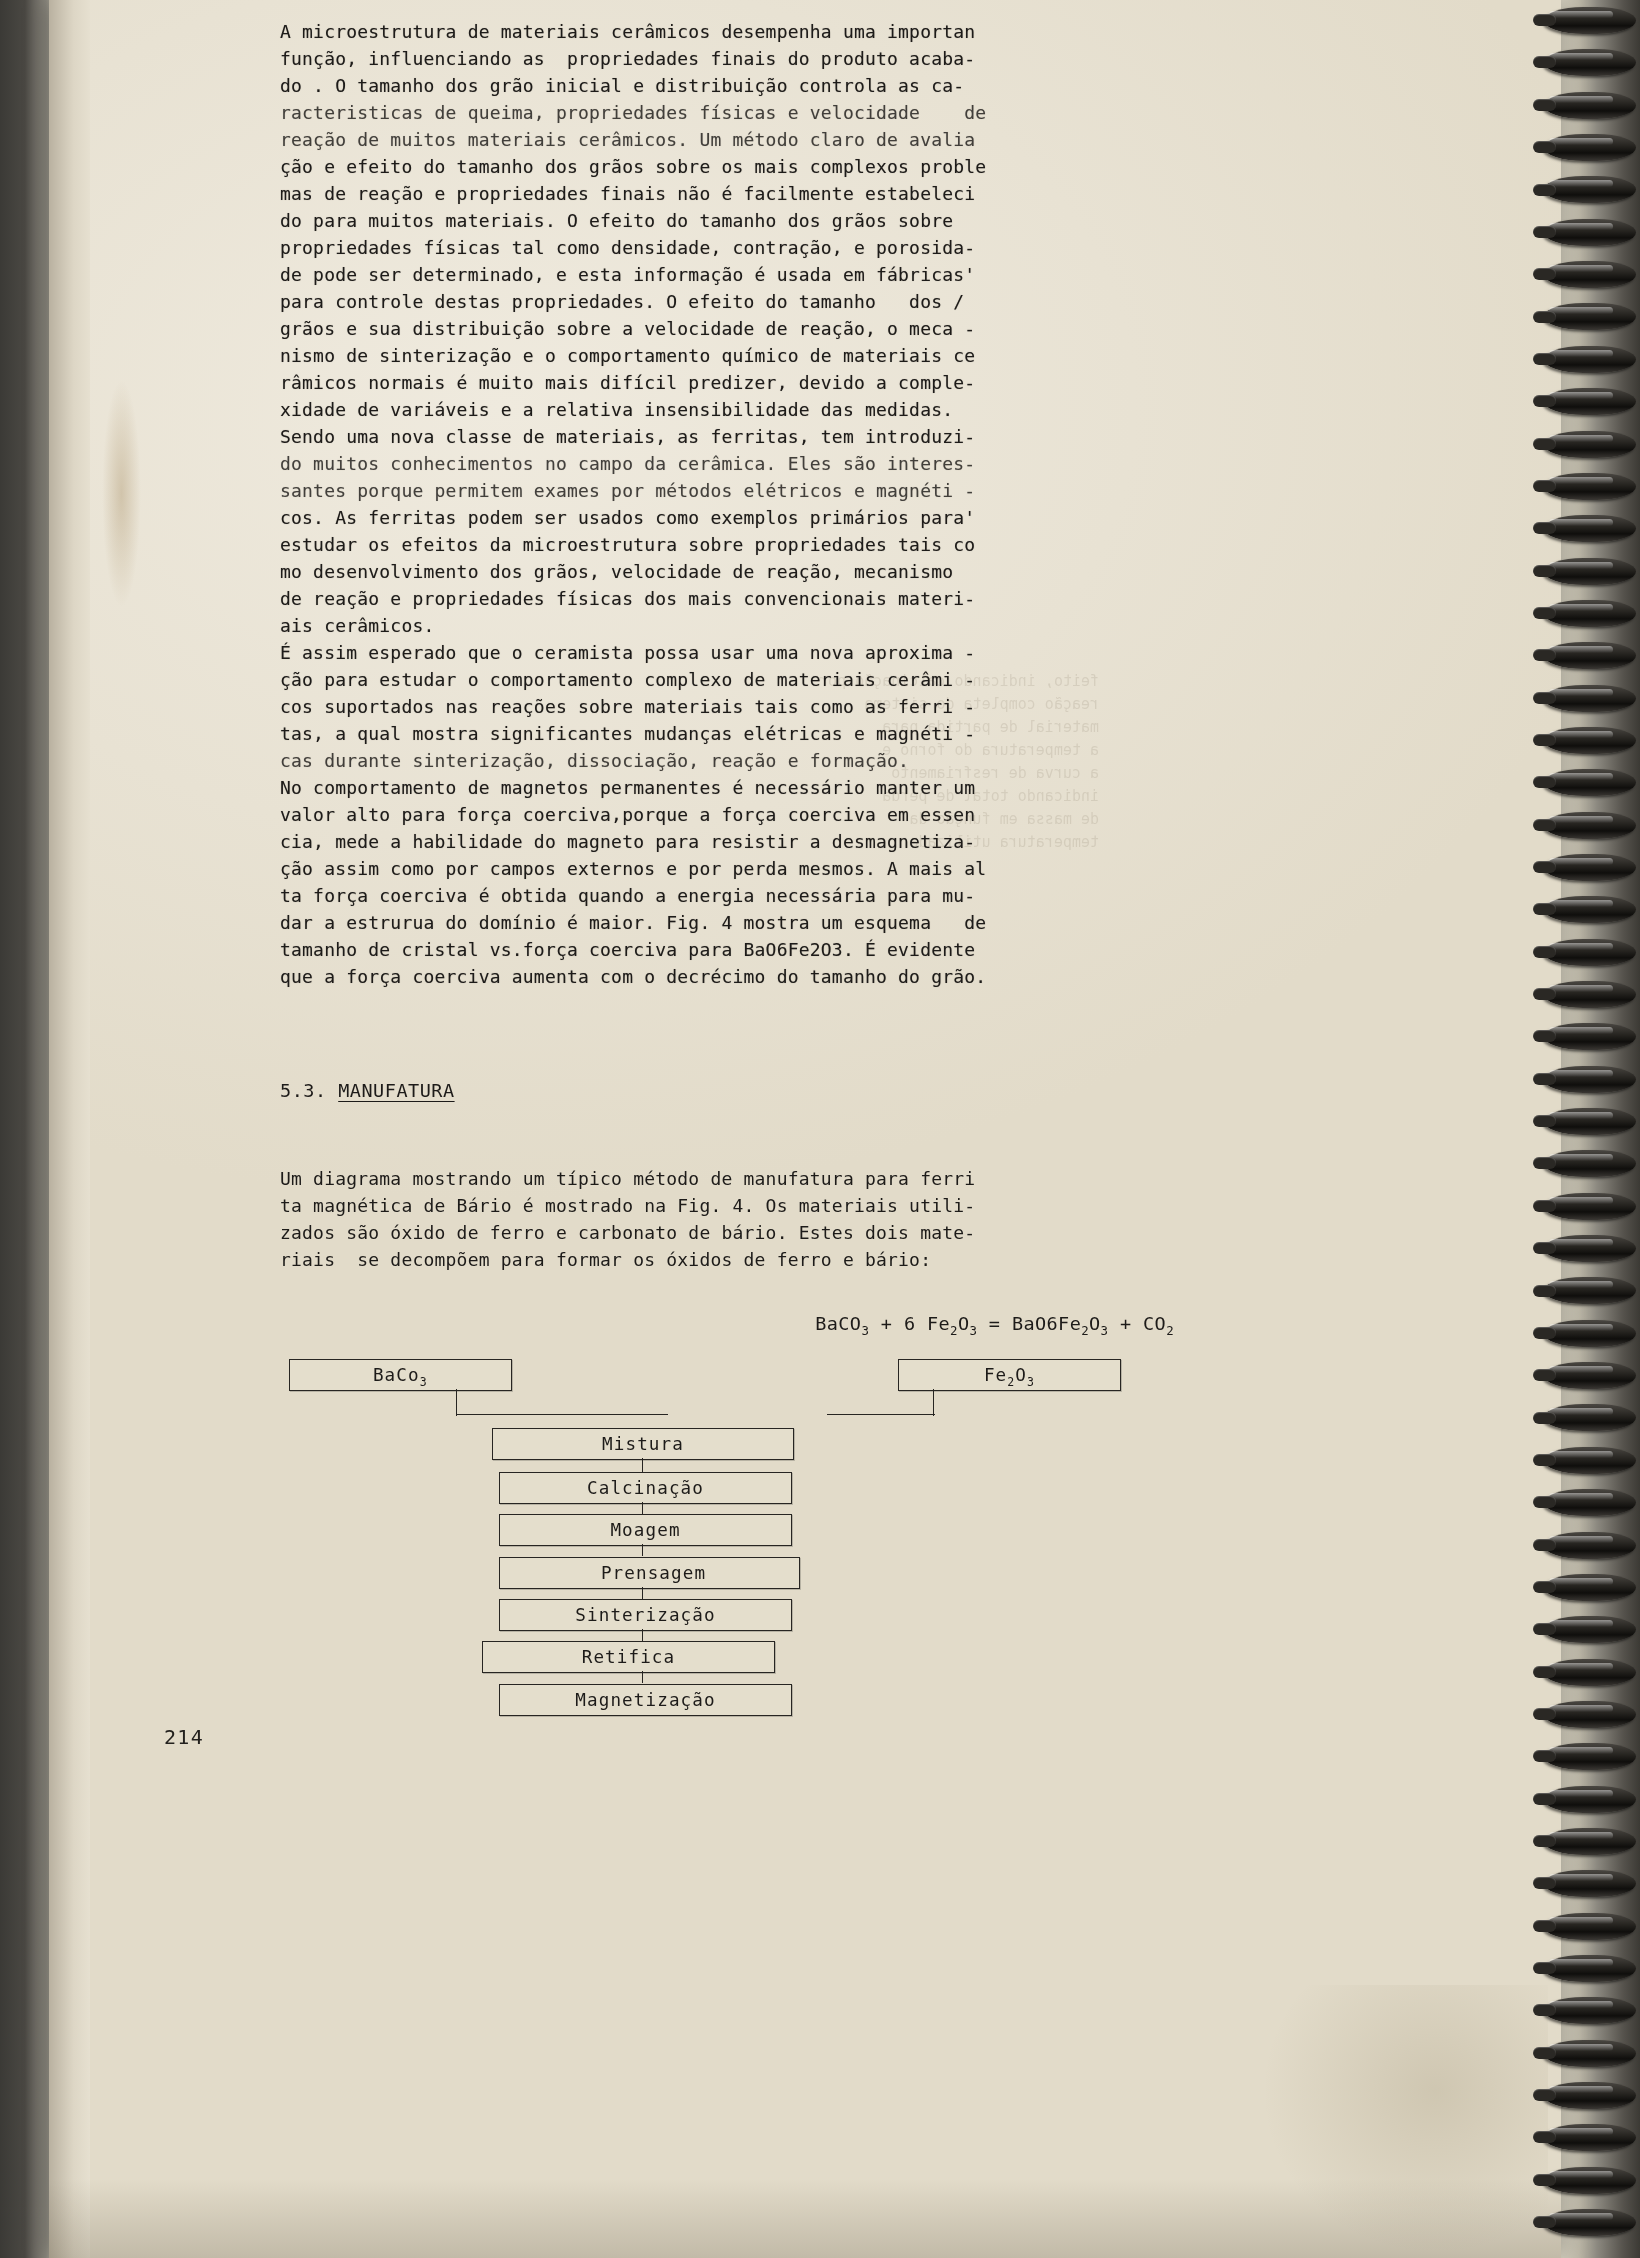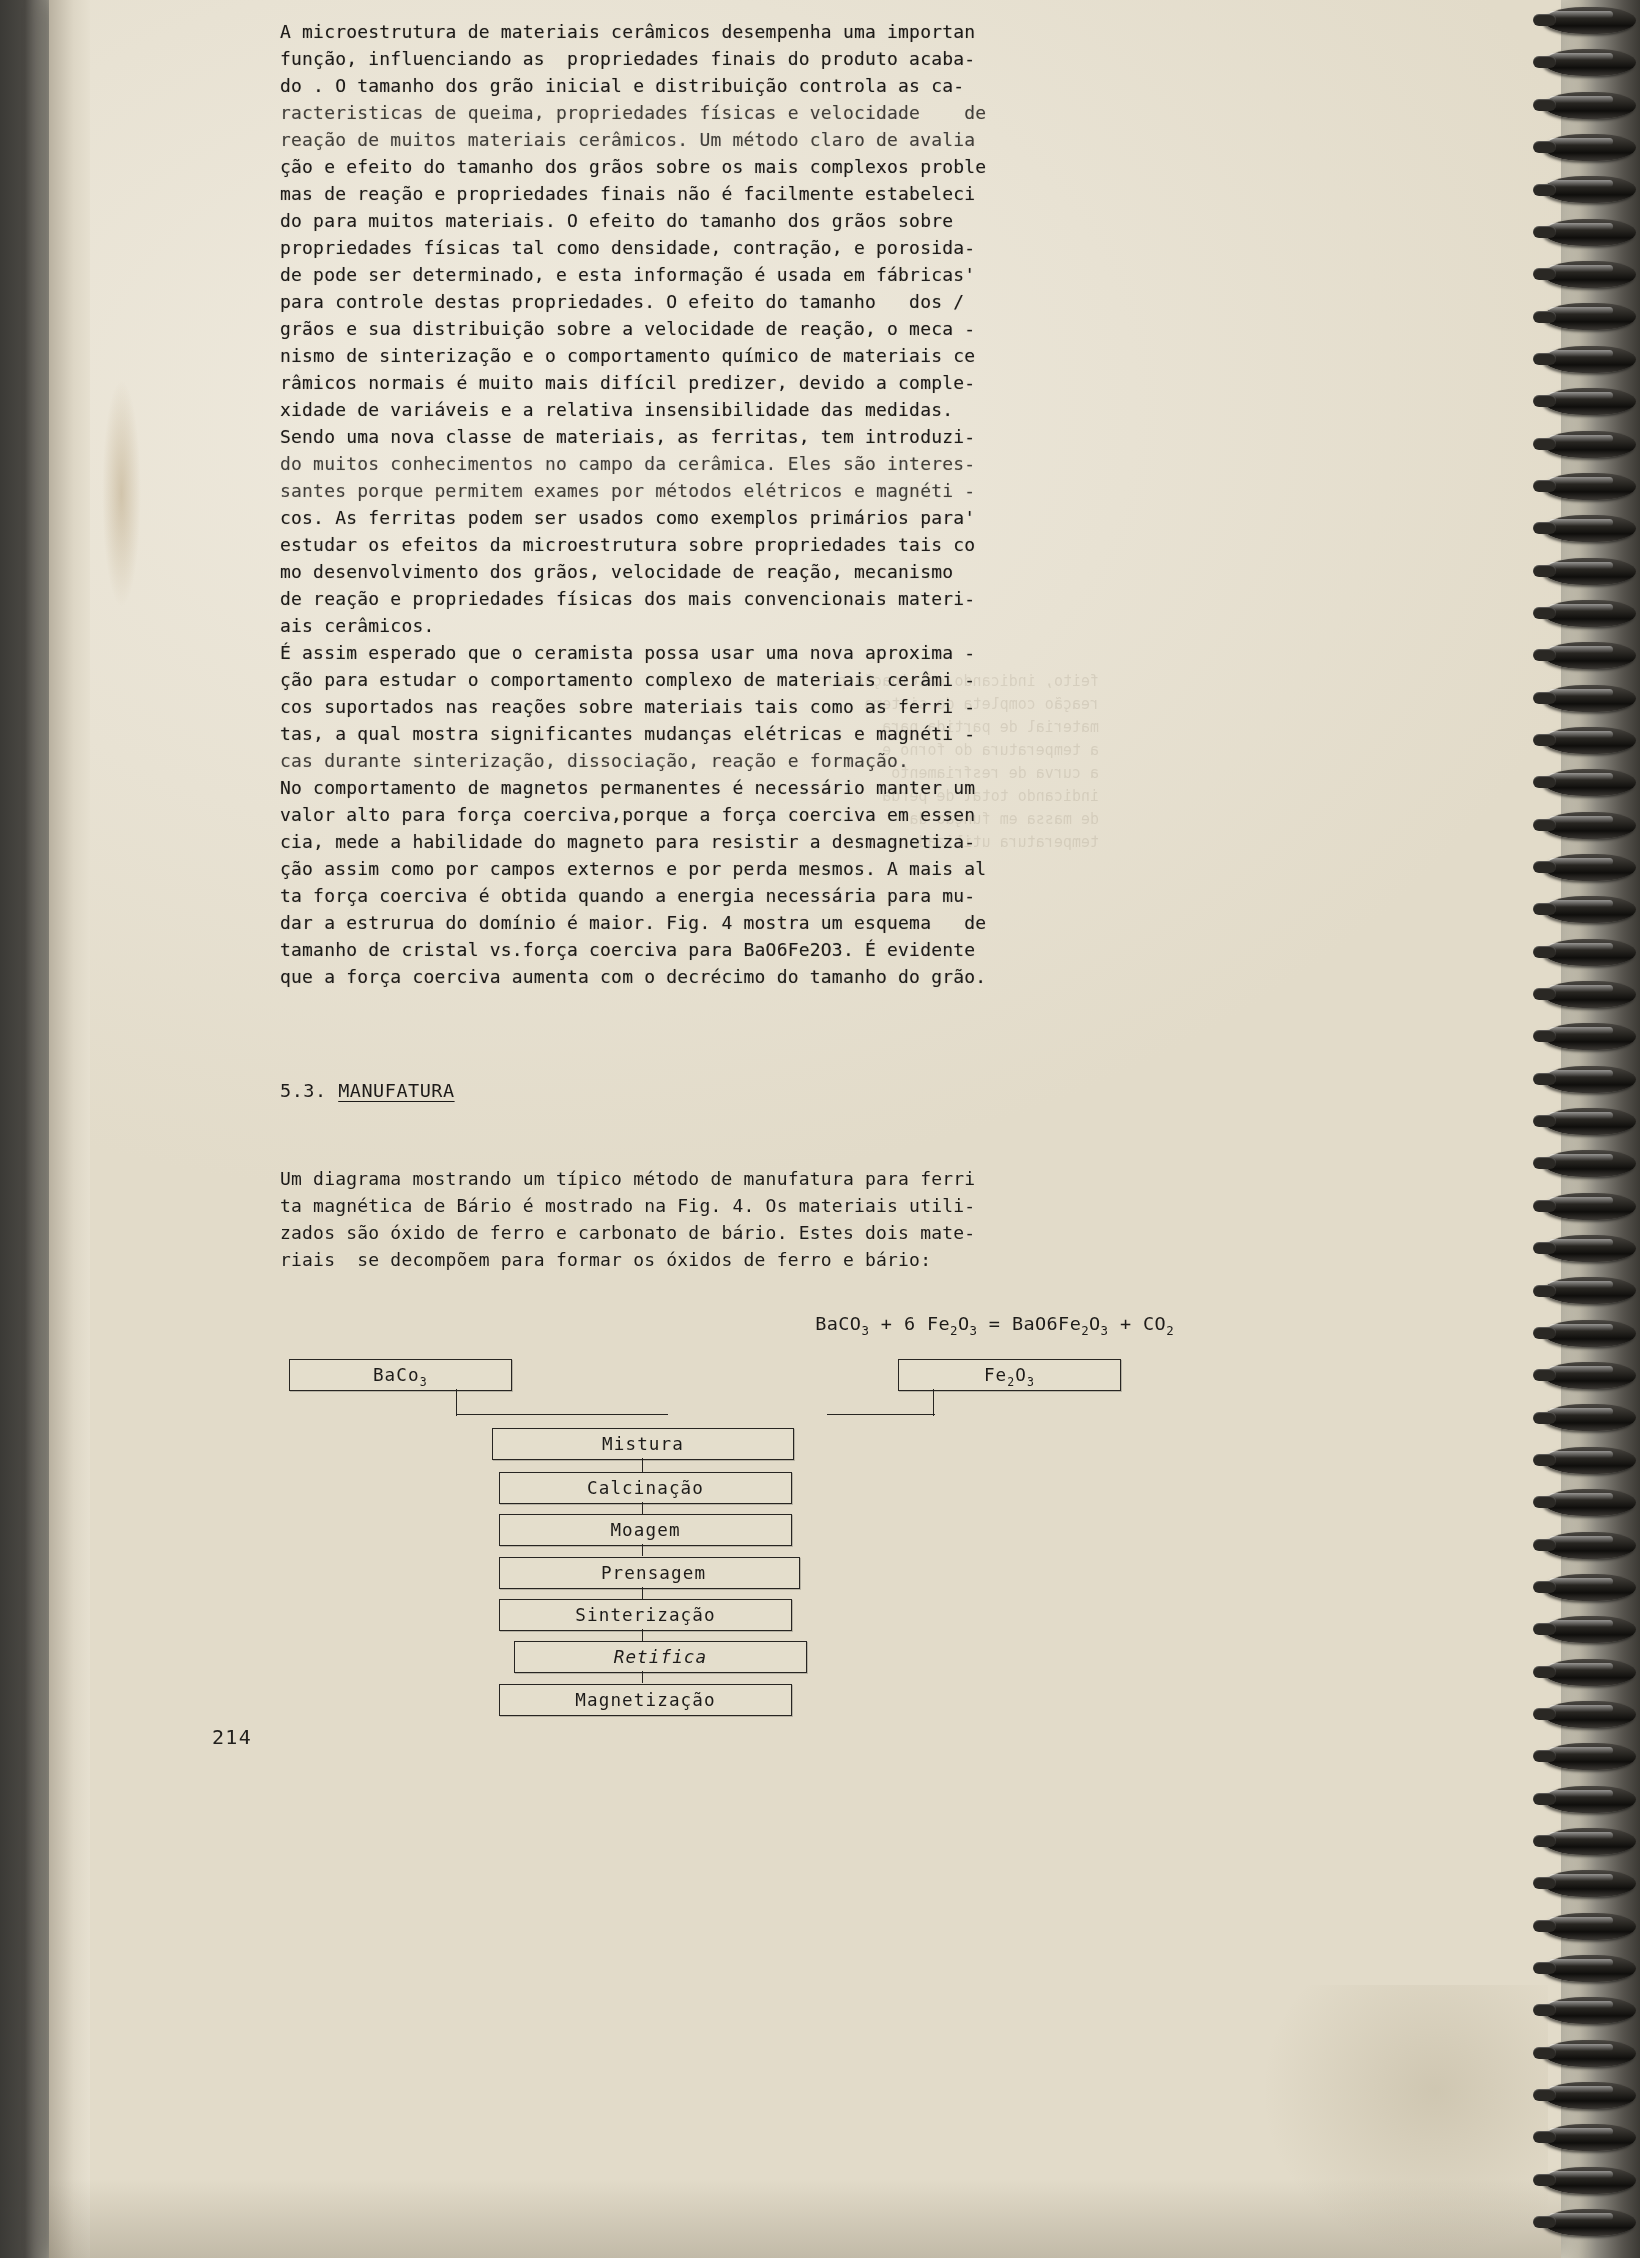--- a/index.html
+++ b/index.html
@@ -214,21 +214,20 @@
   .v-line { width: 1.4px; }
 
   
   .page-number {
     position: absolute;
     left: 115px;
     top: 1725px;
     font-size: 20px;
     color: #23211e;
     letter-spacing: 1.3px;
-    margin-left: 48px;
   }
 </style>
 </head>
 <body>
 
 <div class="stage">
   <div class="scan-bg"></div>
 
   <div class="sheet">
 
@@ -336,21 +335,21 @@
       <div class="node" style="left:219px; top:198px; width:291px;padding-left:8px;">
         <span>Prensagem</span>
       </div>
       <div class="connector v-line" style="left:362px; top:228px; height:12.4px;"></div>
 
       <div class="node" style="left:219px; top:240px; width:291px;">
         <span>Sinterização</span>
       </div>
       <div class="connector v-line" style="left:362px; top:270px; height:12.4px;"></div>
 
-      <div class="node" style="left:234px; top:282px; width:291px;font-style:italic;">
+      <div class="node" style="left:202px; top:282px; width:291px;">
         <span>Retifica</span>
       </div>
       <div class="connector v-line" style="left:362px; top:312px; height:12.4px;"></div>
 
       <div class="node" style="left:219px; top:325px; width:291px;">
         <span>Magnetização</span>
       </div>
     </div>
 
     <div class="page-number">214</div>

